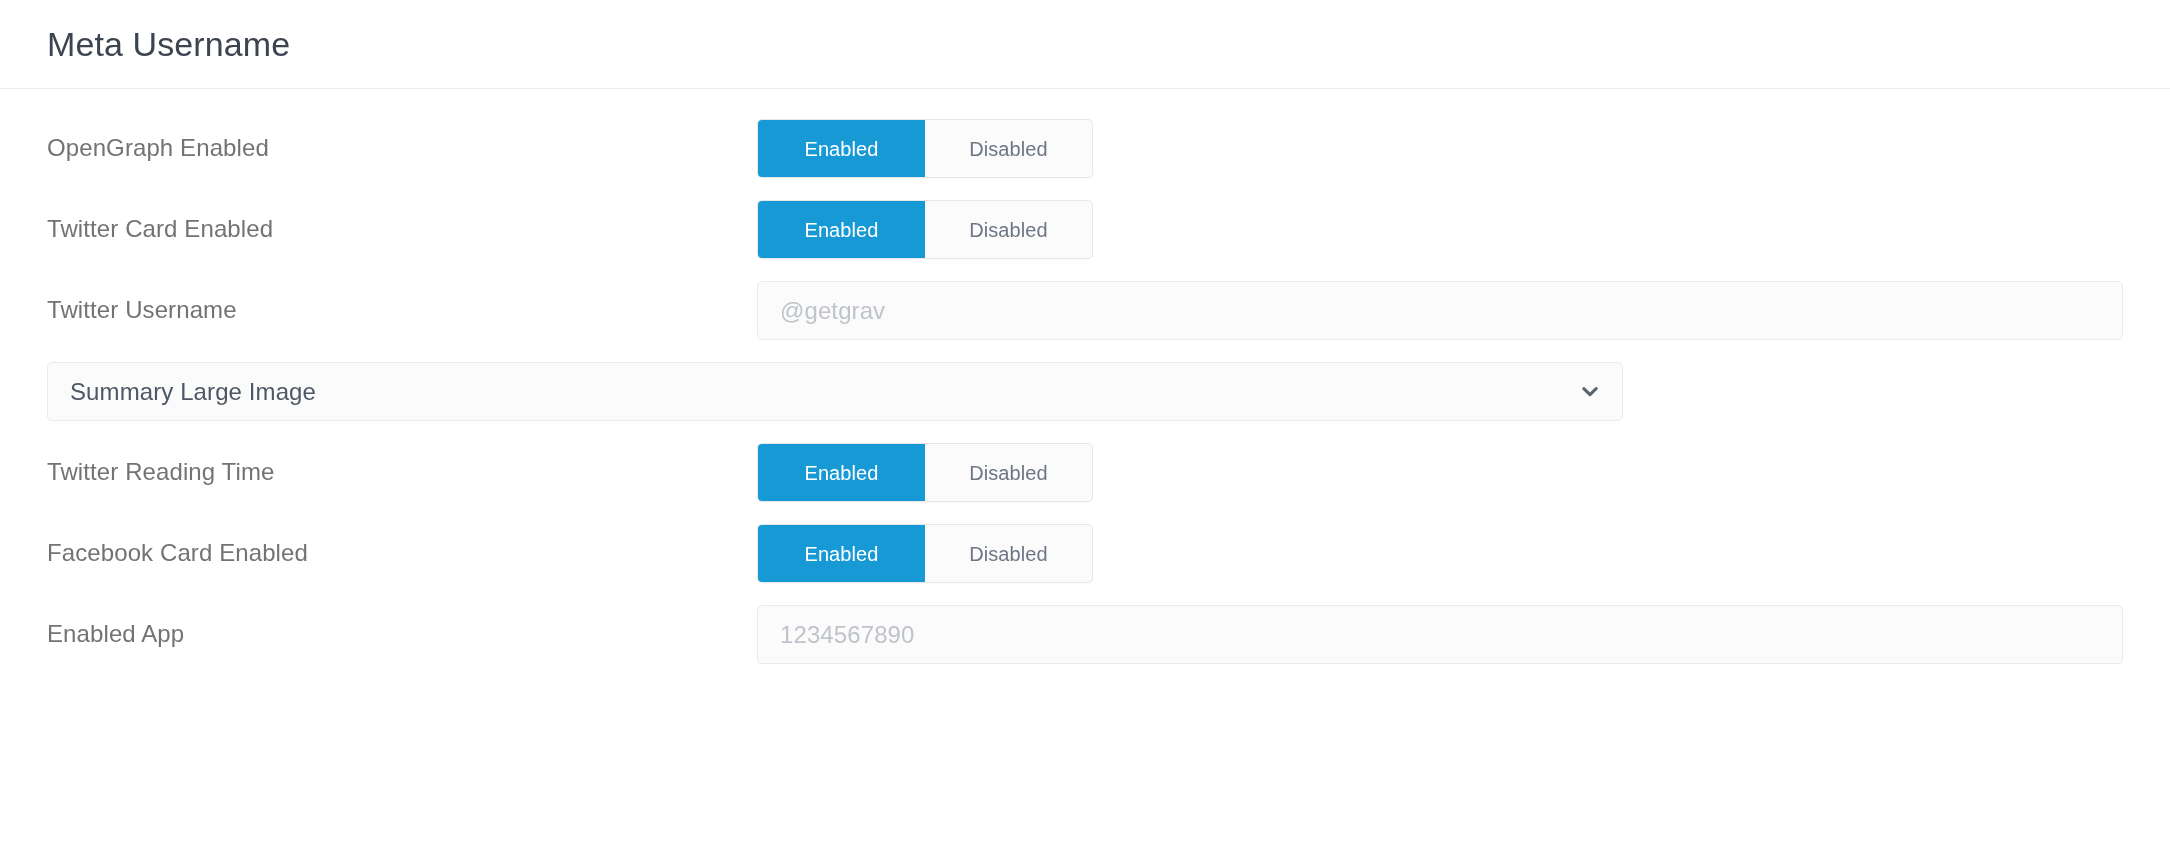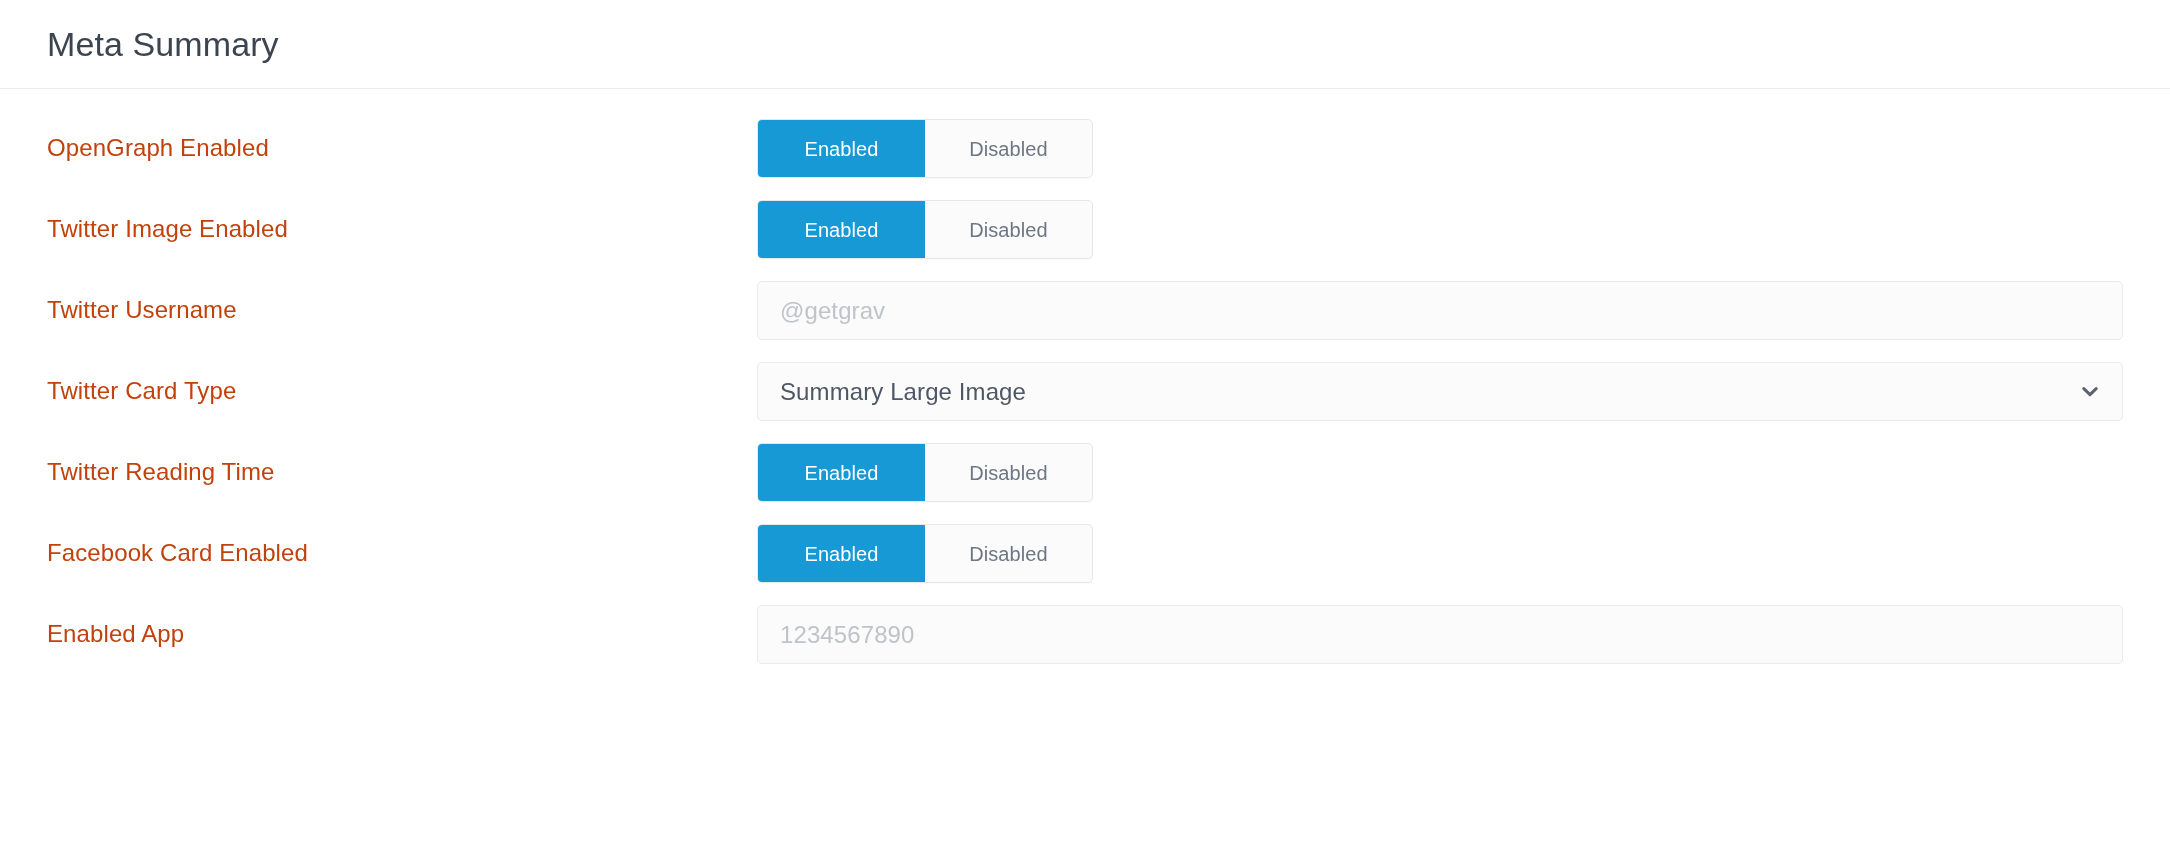--- a/index.html
+++ b/index.html
@@ -48,21 +48,21 @@
   .form-row {
     display: flex;
     align-items: center;
     min-height: 81px;
     padding: 0 47px;
   }
   .row-label {
     width: 710px;
     flex: 0 0 710px;
     font-size: 24px;
-    color: #c2410c;
+    color: #737373;
     font-weight: 400;
     letter-spacing: 0.1px;
     line-height: 1.2;
   }
   .row-field {
     flex: 1 1 auto;
     display: flex;
     align-items: center;
     min-width: 0;
   }
@@ -156,54 +156,53 @@
     color: #5a6372;
   }
   .select-chevron svg { display: block; }
 </style>
 </head>
 <body>
 
 <div class="panel">
 
   <div class="panel-header">
-    <h1 class="panel-title">Meta Summary</h1>
+    <h1 class="panel-title">Meta Username</h1>
   </div>
 
   <div class="form-body">
 
     <div class="form-row">
       <div class="row-label">OpenGraph Enabled</div>
       <div class="row-field">
         <div class="toggle-group">
           <button class="toggle-btn is-active">Enabled</button>
           <button class="toggle-btn">Disabled</button>
         </div>
       </div>
     </div>
 
     <div class="form-row">
-      <div class="row-label">Twitter Image Enabled</div>
+      <div class="row-label">Twitter Card Enabled</div>
       <div class="row-field">
         <div class="toggle-group">
           <button class="toggle-btn is-active">Enabled</button>
           <button class="toggle-btn">Disabled</button>
         </div>
       </div>
     </div>
 
     <div class="form-row">
       <div class="row-label">Twitter Username</div>
       <div class="row-field">
         <input class="text-input" type="text" placeholder="@getgrav" style="">
       </div>
     </div>
 
     <div class="form-row">
-      <div class="row-label">Twitter Card Type</div>
       <div class="row-field">
         <div class="select-wrap">
           <div class="select-box">Summary Large Image</div>
           <span class="select-chevron">
             <svg width="22" height="22" viewBox="0 0 22 22" aria-hidden="true">
               <path d="M4.8 7.6 L11 13.6 L17.2 7.6" fill="none" stroke="currentColor" stroke-width="3.1" stroke-linecap="round" stroke-linejoin="round"></path>
             </svg>
           </span>
         </div>
       </div>

